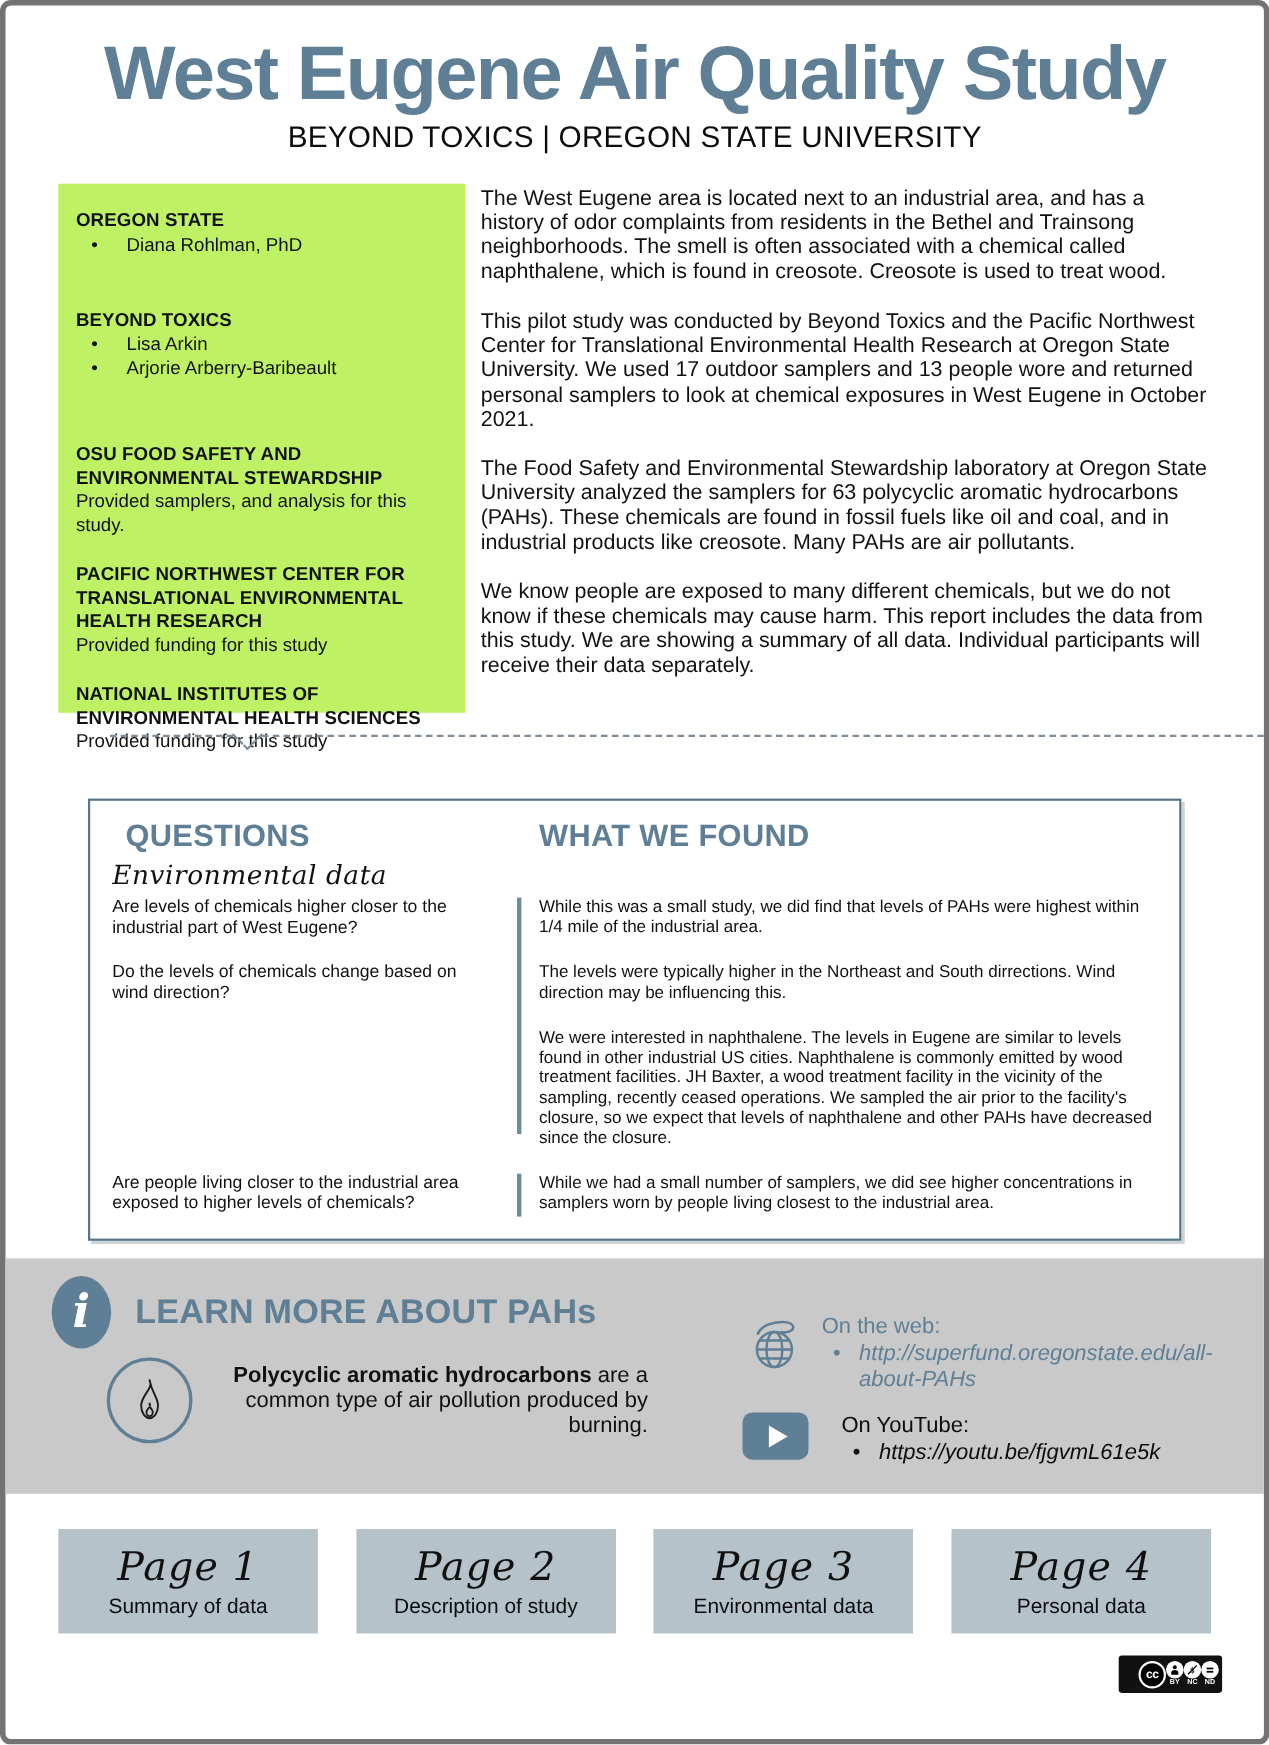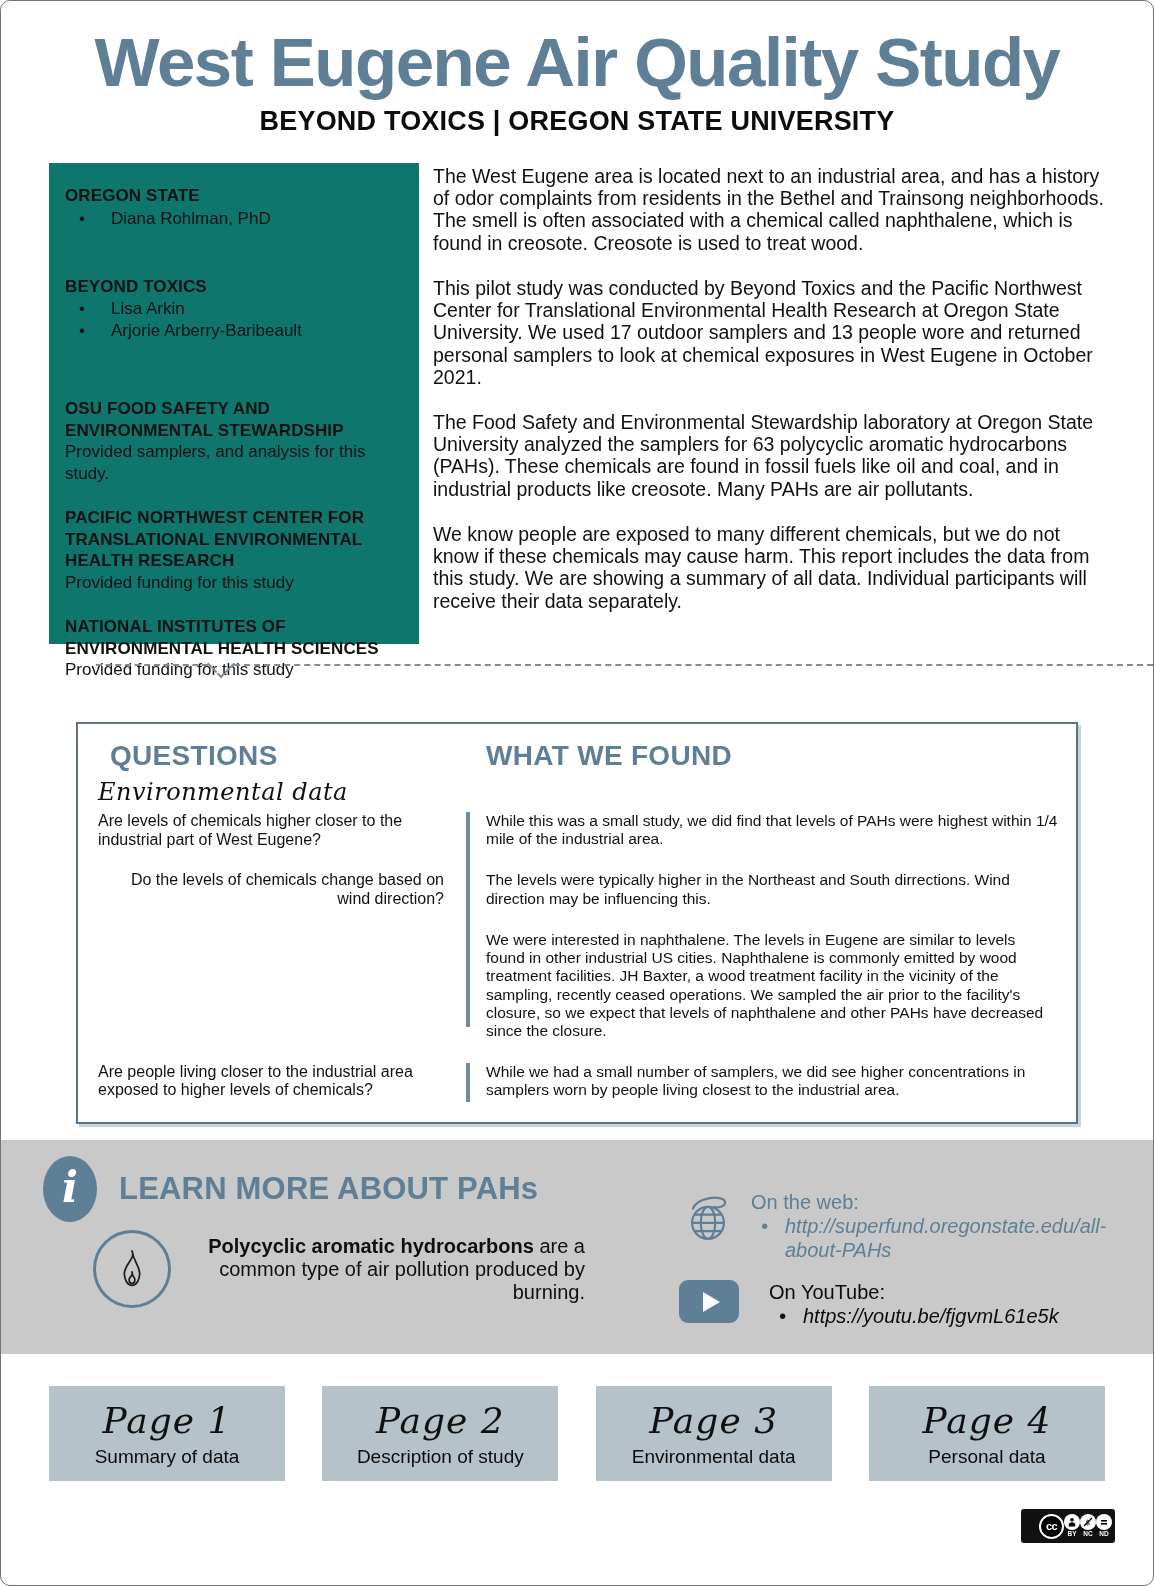--- a/index.html
+++ b/index.html
@@ -4,45 +4,45 @@
 <style>
   * { box-sizing: border-box; margin: 0; padding: 0; }
   html,body { background:#fff; }
   body { font-family: "Liberation Sans", sans-serif; color:#111; }
 
   .page {
     position: relative;
     width: 1154px; height: 1586px;
     margin: 0 auto;
     background: #fff;
-    border: 1px solid #737373;
+    border: 5px solid #737373;
     border-radius: 10px;
     overflow: hidden;
   }
 
   
   .title {
     margin: 22px 10px 4px;
     text-align: center;
     font-size: 69px; font-weight: 700;
     letter-spacing: -1.5px;
     color: #5e7f95;
   }
   .subtitle {
     text-align: center;
-    font-size: 27px; font-weight: 700;
+    font-size: 27px; font-weight: 400;
     letter-spacing: 0.2px;
     color: #0c0c0c;
   }
 
   
   .top-row { display: flex; gap: 14px; margin: 26px 48px 0; }
   .credits {
     width: 370px; min-width: 370px; height: 481px;
-    background: #0f766e;
+    background: #bef264;
     padding: 22px 16px 10px 16px;
     font-size: 17px; line-height: 1.28;
   }
   .credit-heading { font-size: 17px; font-weight: 700; letter-spacing: 0.1px; }
   .credit-list { list-style: none; margin-top: 1px; }
   .credit-list li { position: relative; padding-left: 46px; }
   .credit-list li::before { content: "•"; position: absolute; left: 14px; }
   .credit-note { }
   .g0 { margin-bottom: 46px; }
   .g1 { margin-bottom: 56px; }
@@ -78,21 +78,21 @@
   .qa-h.right { grid-column: 2; grid-row: 1; padding-left: 20px; }
   .script {
     font-family: "DejaVu Serif", serif; font-style: italic;
     font-size: 24px; font-weight: 400; letter-spacing: 0.5px;
     margin: 0 0 6px 2px;
   }
   .script.env   { grid-column: 1; grid-row: 2; }
   .script.wrist { grid-column: 1; grid-row: 6; margin-top: 10px; }
   .q { font-size: 16px; line-height: 1.17; margin-bottom: 22px; padding-left: 2px; }
   .q.r3 { grid-column: 1; grid-row: 3; }
-  .q.r4 { grid-column: 1; grid-row: 4; text-align: right; }
+  .q.r4 { grid-column: 1; grid-row: 4; }
   .q.r5 { grid-column: 1; grid-row: 5; }
   .q.r7 { grid-column: 1; grid-row: 7; margin-bottom: 4px; }
   .ans { font-size: 15.5px; line-height: 1.18; padding-left: 20px; margin-bottom: 22px; }
   .ans.r3 { grid-column: 2; grid-row: 3; }
   .ans.r4 { grid-column: 2; grid-row: 4; }
   .ans.r5 { grid-column: 2; grid-row: 5; }
   .ans.r7 { grid-column: 2; grid-row: 7; margin-bottom: 4px; }
   .abar { width: 4px; background: #6e8ca0; justify-self: start; }
   .abar.long  { grid-column: 2; grid-row: 3 / 6; margin-bottom: 36px; }
   .abar.short { grid-column: 2; grid-row: 7; margin-bottom: 2px; }

